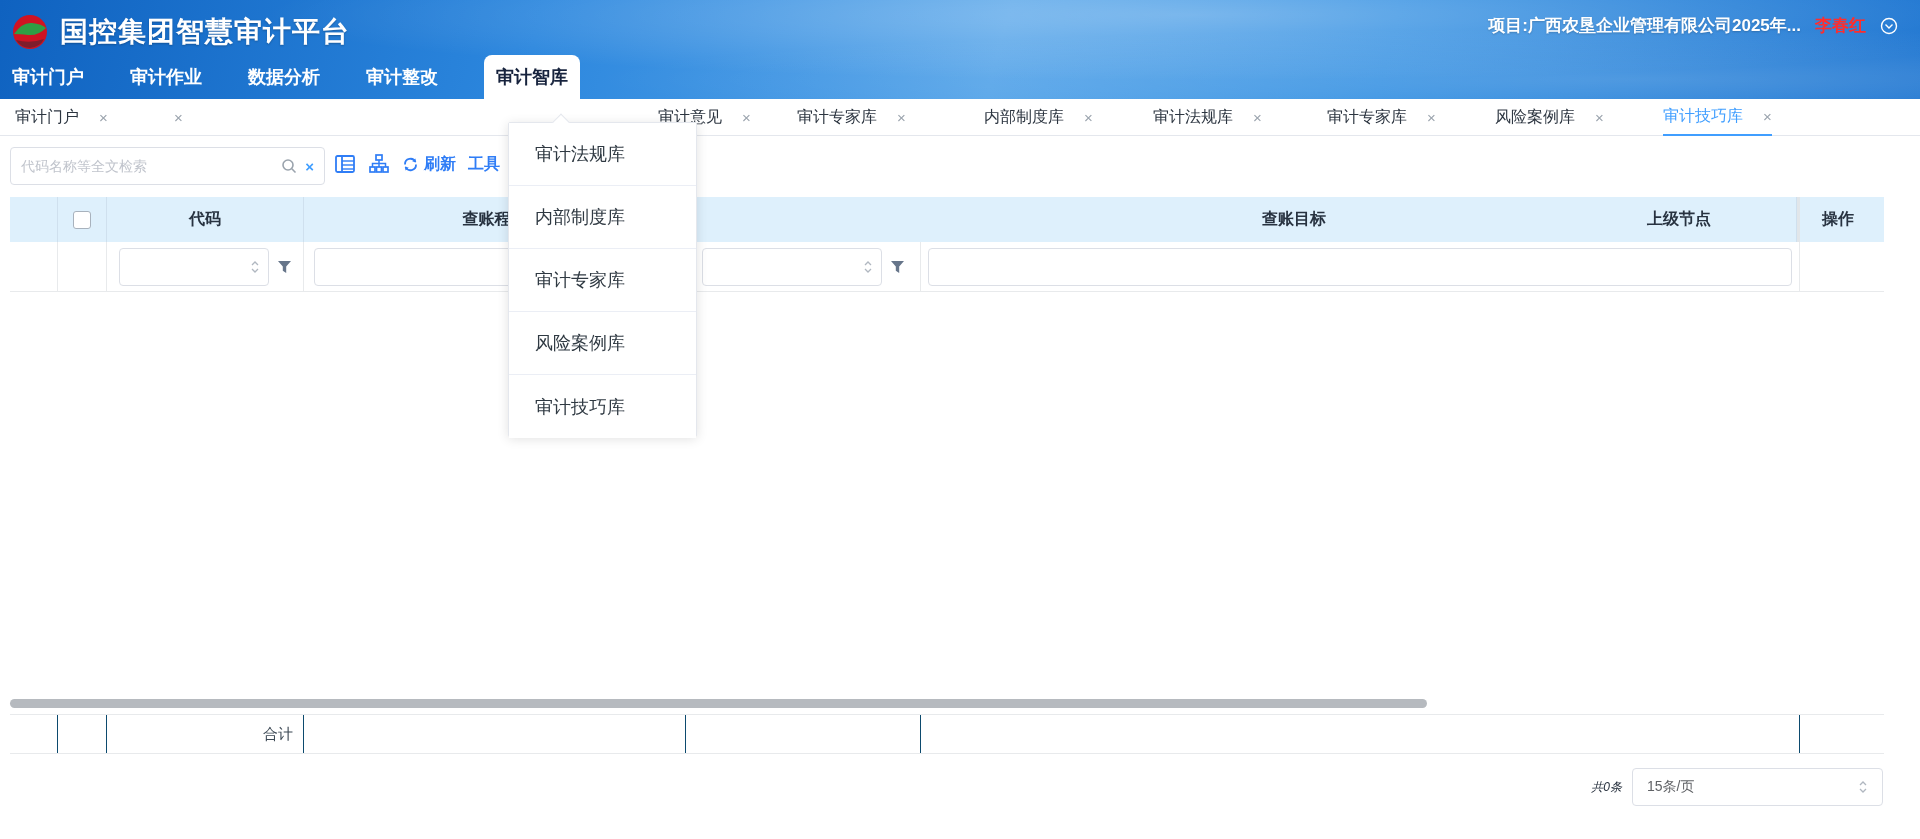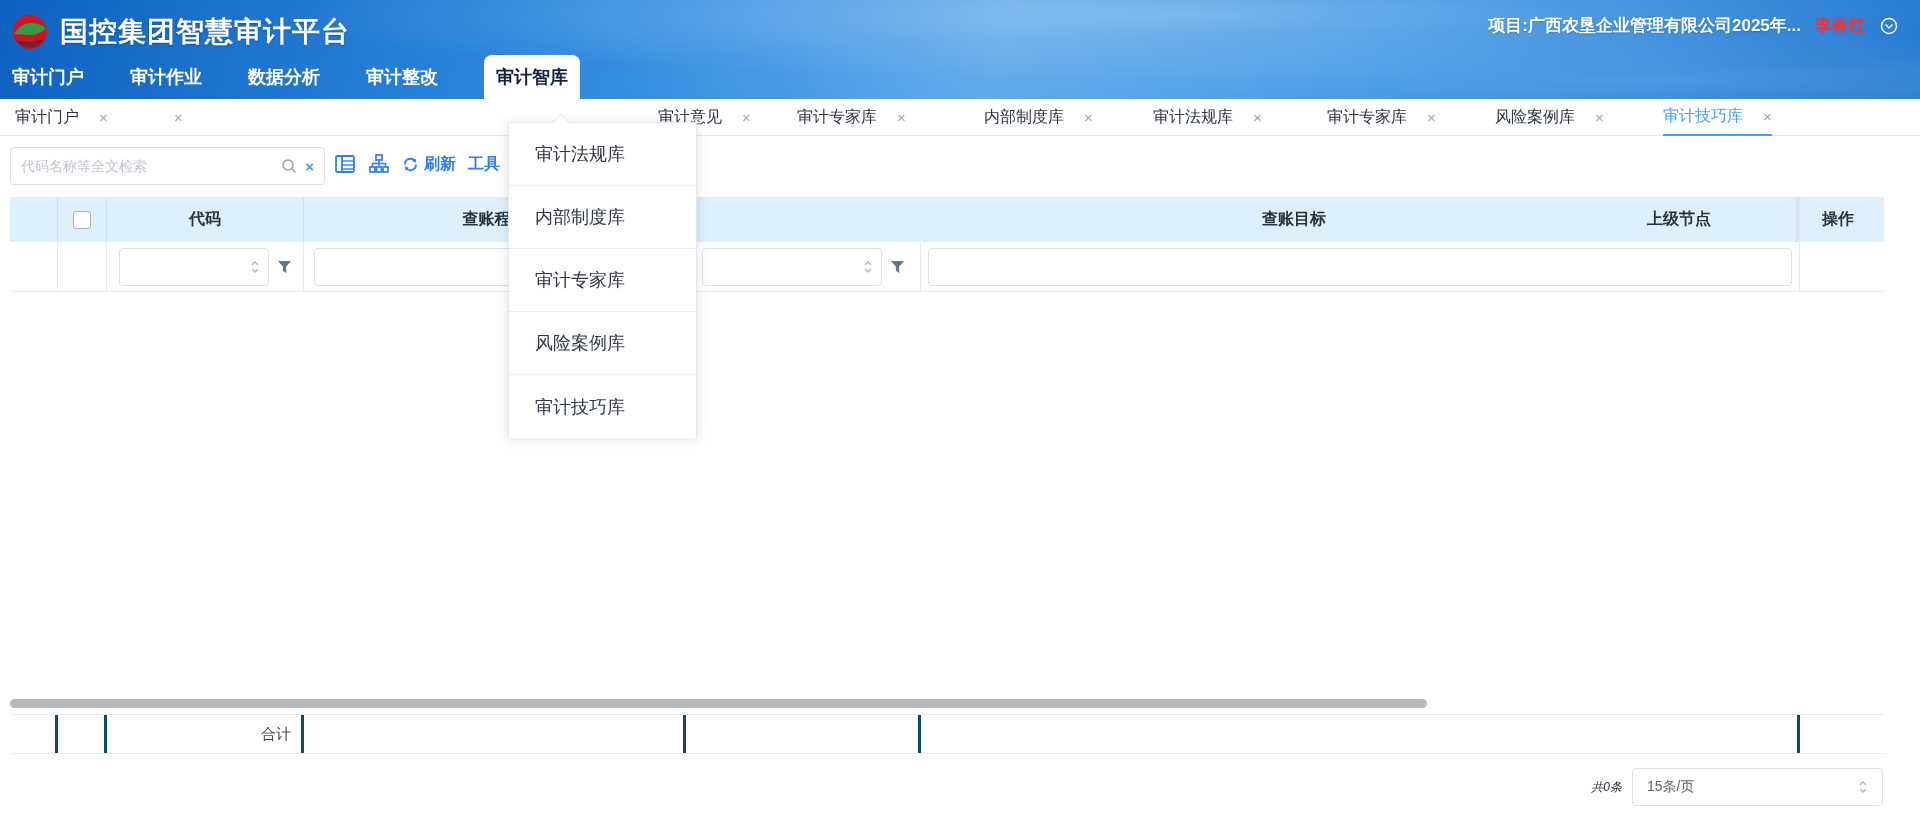--- a/index.html
+++ b/index.html
@@ -63,21 +63,21 @@
   .fc.c4{ width:235px; } .fc.c5{ width:879px; } .fc.c6{ width:84px; border-right:none; }
   .sel{ height:38px; border:1px solid #dcdfe6; border-radius:4px; background:#fff;
     display:flex; align-items:center; justify-content:flex-end; padding:0 8px; cursor:pointer; }
   .sel.w150{ width:150px; } .sel.w180{ width:180px; }
   .finput{ height:38px; border:1px solid #dcdfe6; border-radius:4px; background:#fff; outline:none;
     font-family:"Liberation Sans","DejaVu Sans",sans-serif; font-size:14px; padding:0 10px; }
   .finput.w360{ width:362px; } .finput.w864{ width:864px; }
   .empty-body{ height:406px; background:#fff; }
   .hscroll{ margin-left:10px; margin-top:1px; width:1417px; height:9px; border-radius:5px; background:#b6babf; cursor:pointer; }
   .srow{ display:flex; height:40px; margin-top:6px; border-top:1px solid #e8eaec; border-bottom:1px solid #e8eaec; }
-  .sc{ height:100%; display:flex; align-items:center; border-right:3px solid #0c4a6e; }
+  .sc{ height:100%; display:flex; align-items:center; border-right:1px solid #0c4a6e; }
   .sc.c0{ width:48px; } .sc.c1{ width:49px; }
   .sc.c2{ width:197px; justify-content:flex-end; padding-right:10px; font-size:15px; color:#3c4854; }
   .sc.c3{ width:382px; } .sc.c4{ width:235px; } .sc.c5{ width:879px; } .sc.c6{ width:84px; border-right:none; }
   
   .pager{ height:70px; display:flex; align-items:flex-start; justify-content:flex-end;
     padding:14px 37px 0 0; gap:10px; }
   .total-label{ font-size:12px; color:#1f2937; line-height:38px;font-style:italic; }
   .page-size{ width:251px; height:38px; border:1px solid #dcdfe6; border-radius:4px; background:#fff;
     display:flex; align-items:center; justify-content:space-between; padding:0 14px; cursor:pointer; }
   .page-size .ps-text{ font-size:14px; color:#606266; }

